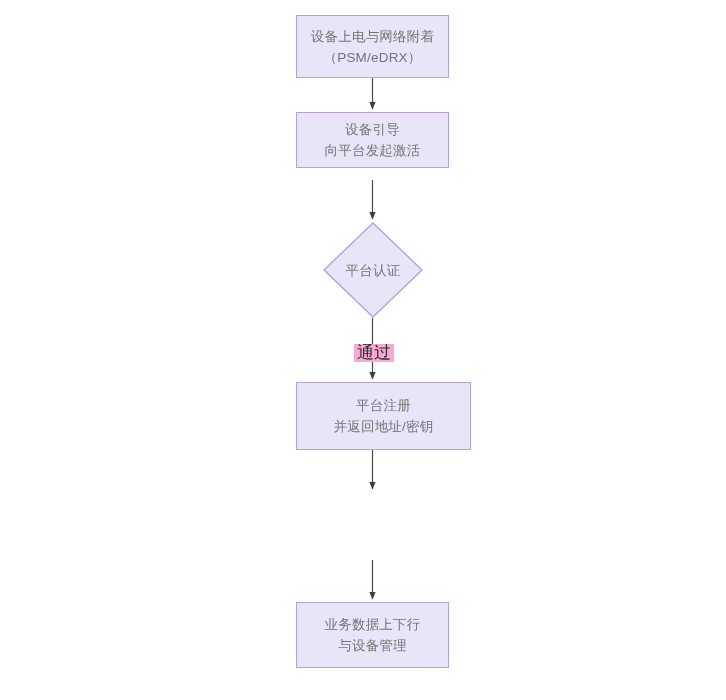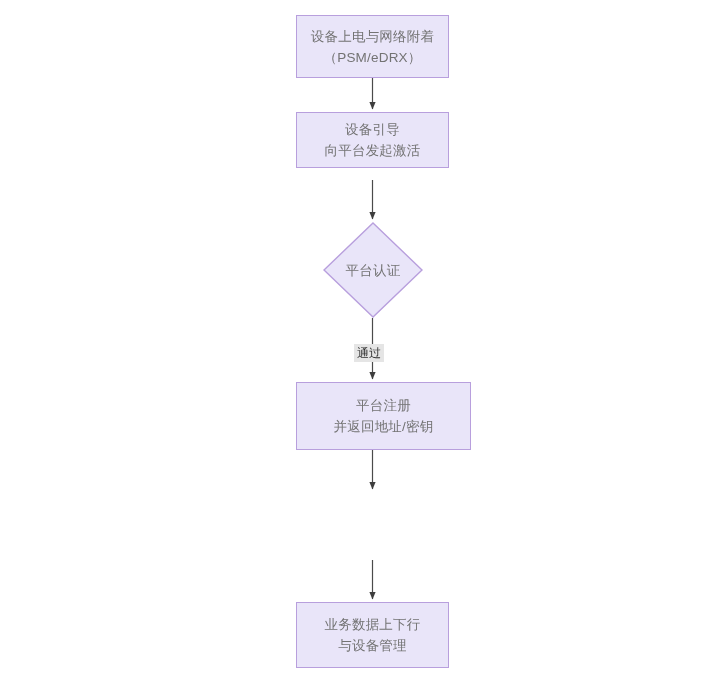--- a/index.html
+++ b/index.html
@@ -56,24 +56,24 @@
     top: 0;
     width: 100%;
     height: 100%;
   }
   .node-decision .node-label {
     position: relative;
     z-index: 2;
   }
   .edge-label {
     position: absolute;
-    font-size: 12px;
+    font-size: 17px;
     line-height: 16px;
     color: #2b2b2b;
-    background: #e5e5e5;
+    background: #f9a8d4;
     padding: 1px 3px;
     white-space: nowrap;
     user-select: none;
   }
 </style>
 </head>
 <body>
 
 <div id="flowchart-canvas">
 

